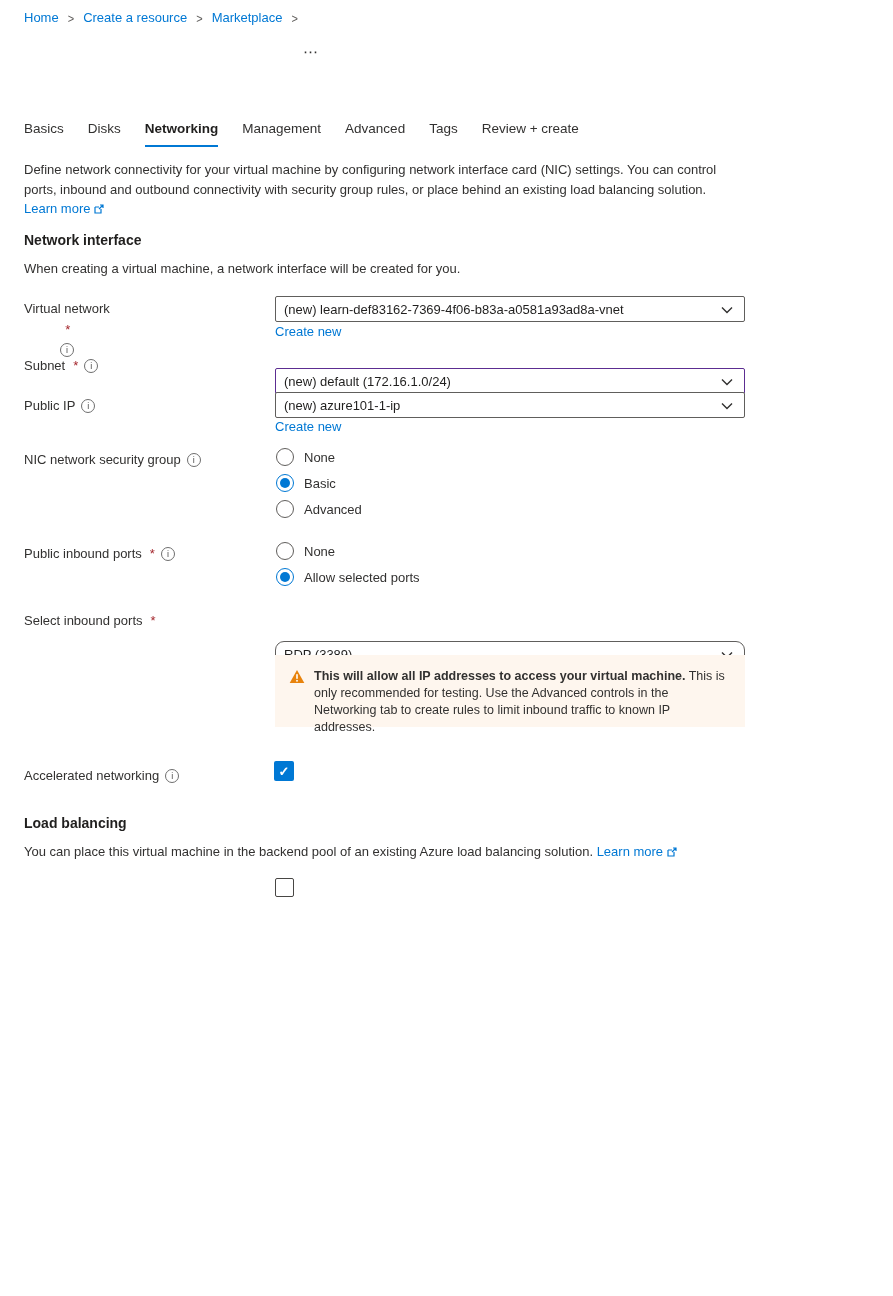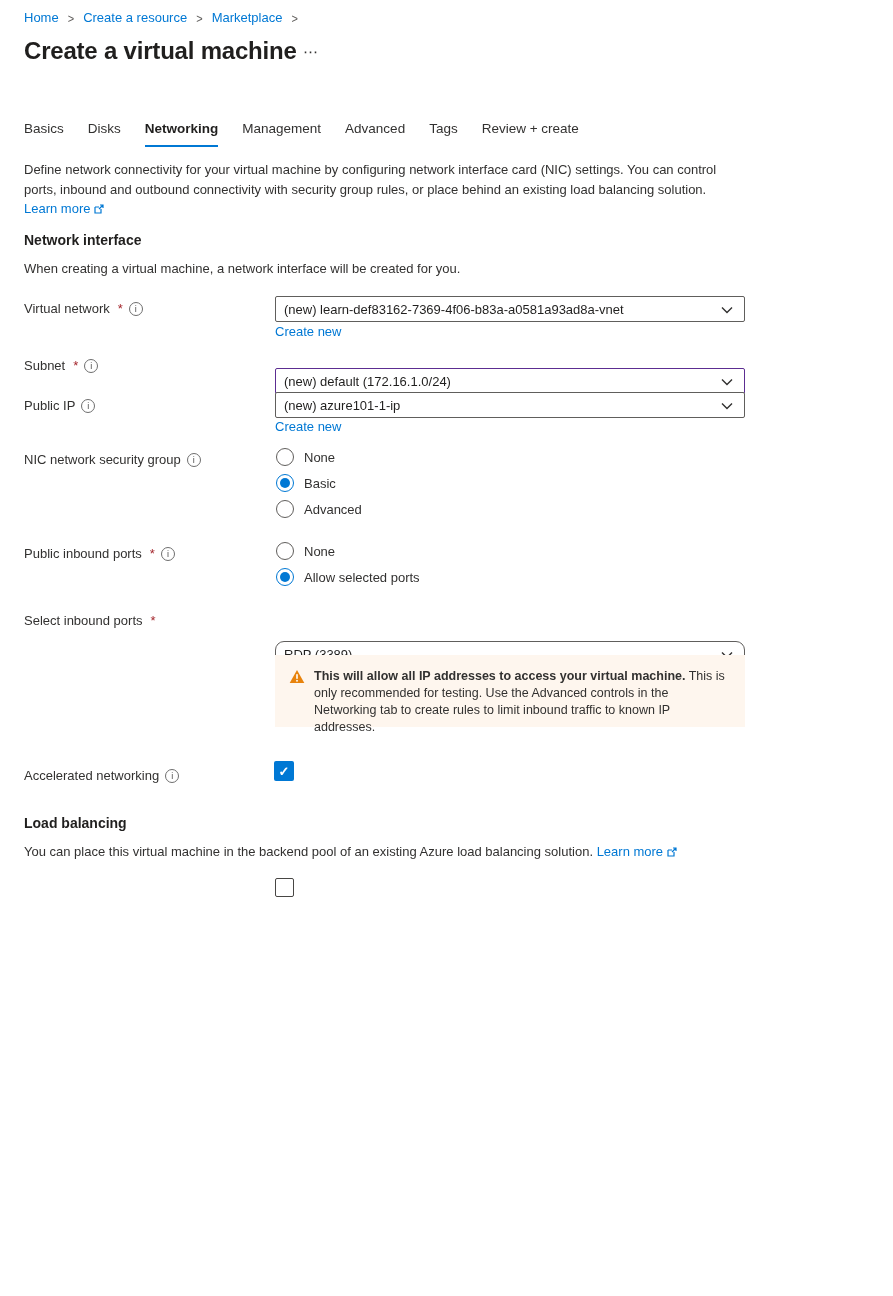--- a/index.html
+++ b/index.html
@@ -75,21 +75,20 @@
 
   <nav class="breadcrumb">
     <a class="crumb">Home</a>
     <span class="crumb-sep">&gt;</span>
     <a class="crumb">Create a resource</a>
     <span class="crumb-sep">&gt;</span>
     <a class="crumb">Marketplace</a>
     <span class="crumb-sep">&gt;</span>
   </nav>
 
-  <h1 class="page-title">Create a virtual machine</h1>
   <span class="title-more">⋯</span>
 
   <div class="tabs">
     <div class="tab">Basics</div>
     <div class="tab">Disks</div>
     <div class="tab selected">Networking</div>
     <div class="tab">Management</div>
     <div class="tab">Advanced</div>
     <div class="tab">Tags</div>
     <div class="tab">Review + create</div>
@@ -102,21 +101,21 @@
       <svg class="ext-icon" width="10" height="10" viewBox="0 0 10 10">
           <path d="M1 3 h4 M1 3 v6 h6 v-4" fill="none" stroke="#0078d4" stroke-width="1.2"></path>
           <path d="M5 5 L9 1 M6 1 h3 v3" fill="none" stroke="#0078d4" stroke-width="1.2"></path>
         </svg>
     </a>
   </p>
 
   <h2 class="section-heading" style="top:232px;">Network interface</h2>
   <p class="section-text" style="top:261px;">When creating a virtual machine, a network interface will be created for you.</p>
 
-  <div class="row-label" style="top:301px;">
+  <div class="row-label" style="top:301px;flex-direction:column;">
     <span>Virtual network</span>
       <span class="req">*</span>
     <span class="info-icon">i</span>
   </div>
   <div class="dropdown" style="top:296px;">
     <span>(new) learn-def83162-7369-4f06-b83a-a0581a93ad8a-vnet</span>
     <svg class="chev" width="12" height="8" viewBox="0 0 12 8">
         <polyline points="1,1.5 6,6.5 11,1.5" fill="none" stroke="#323130" stroke-width="1.4"></polyline>
       </svg>
   </div>

